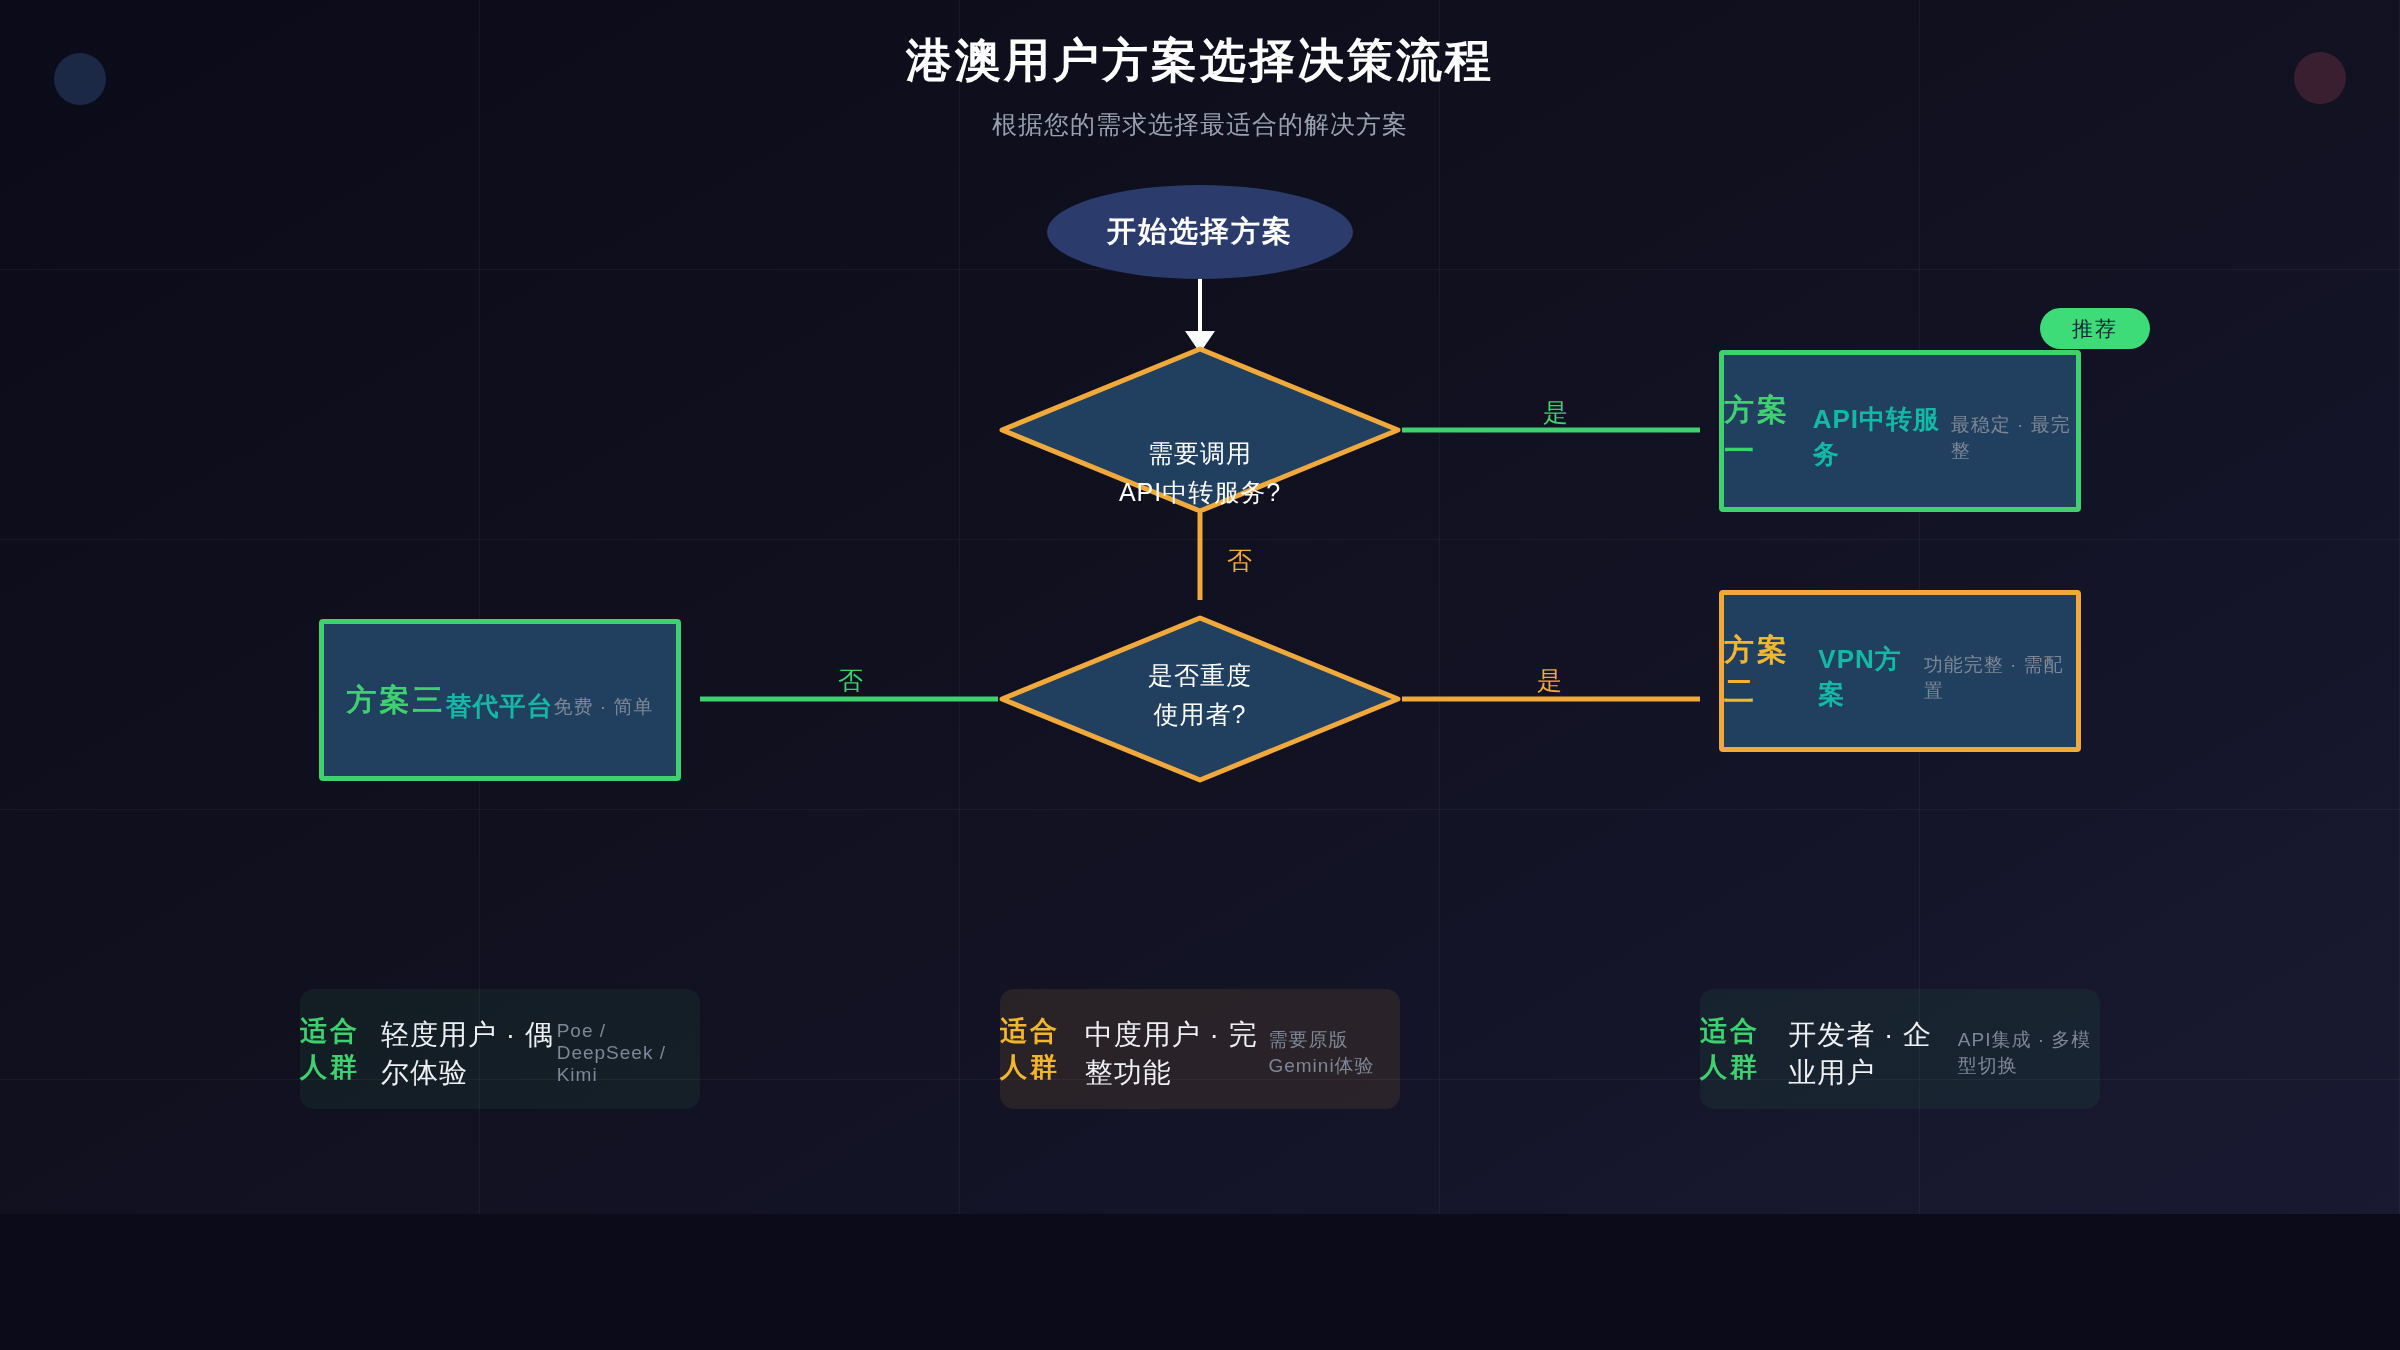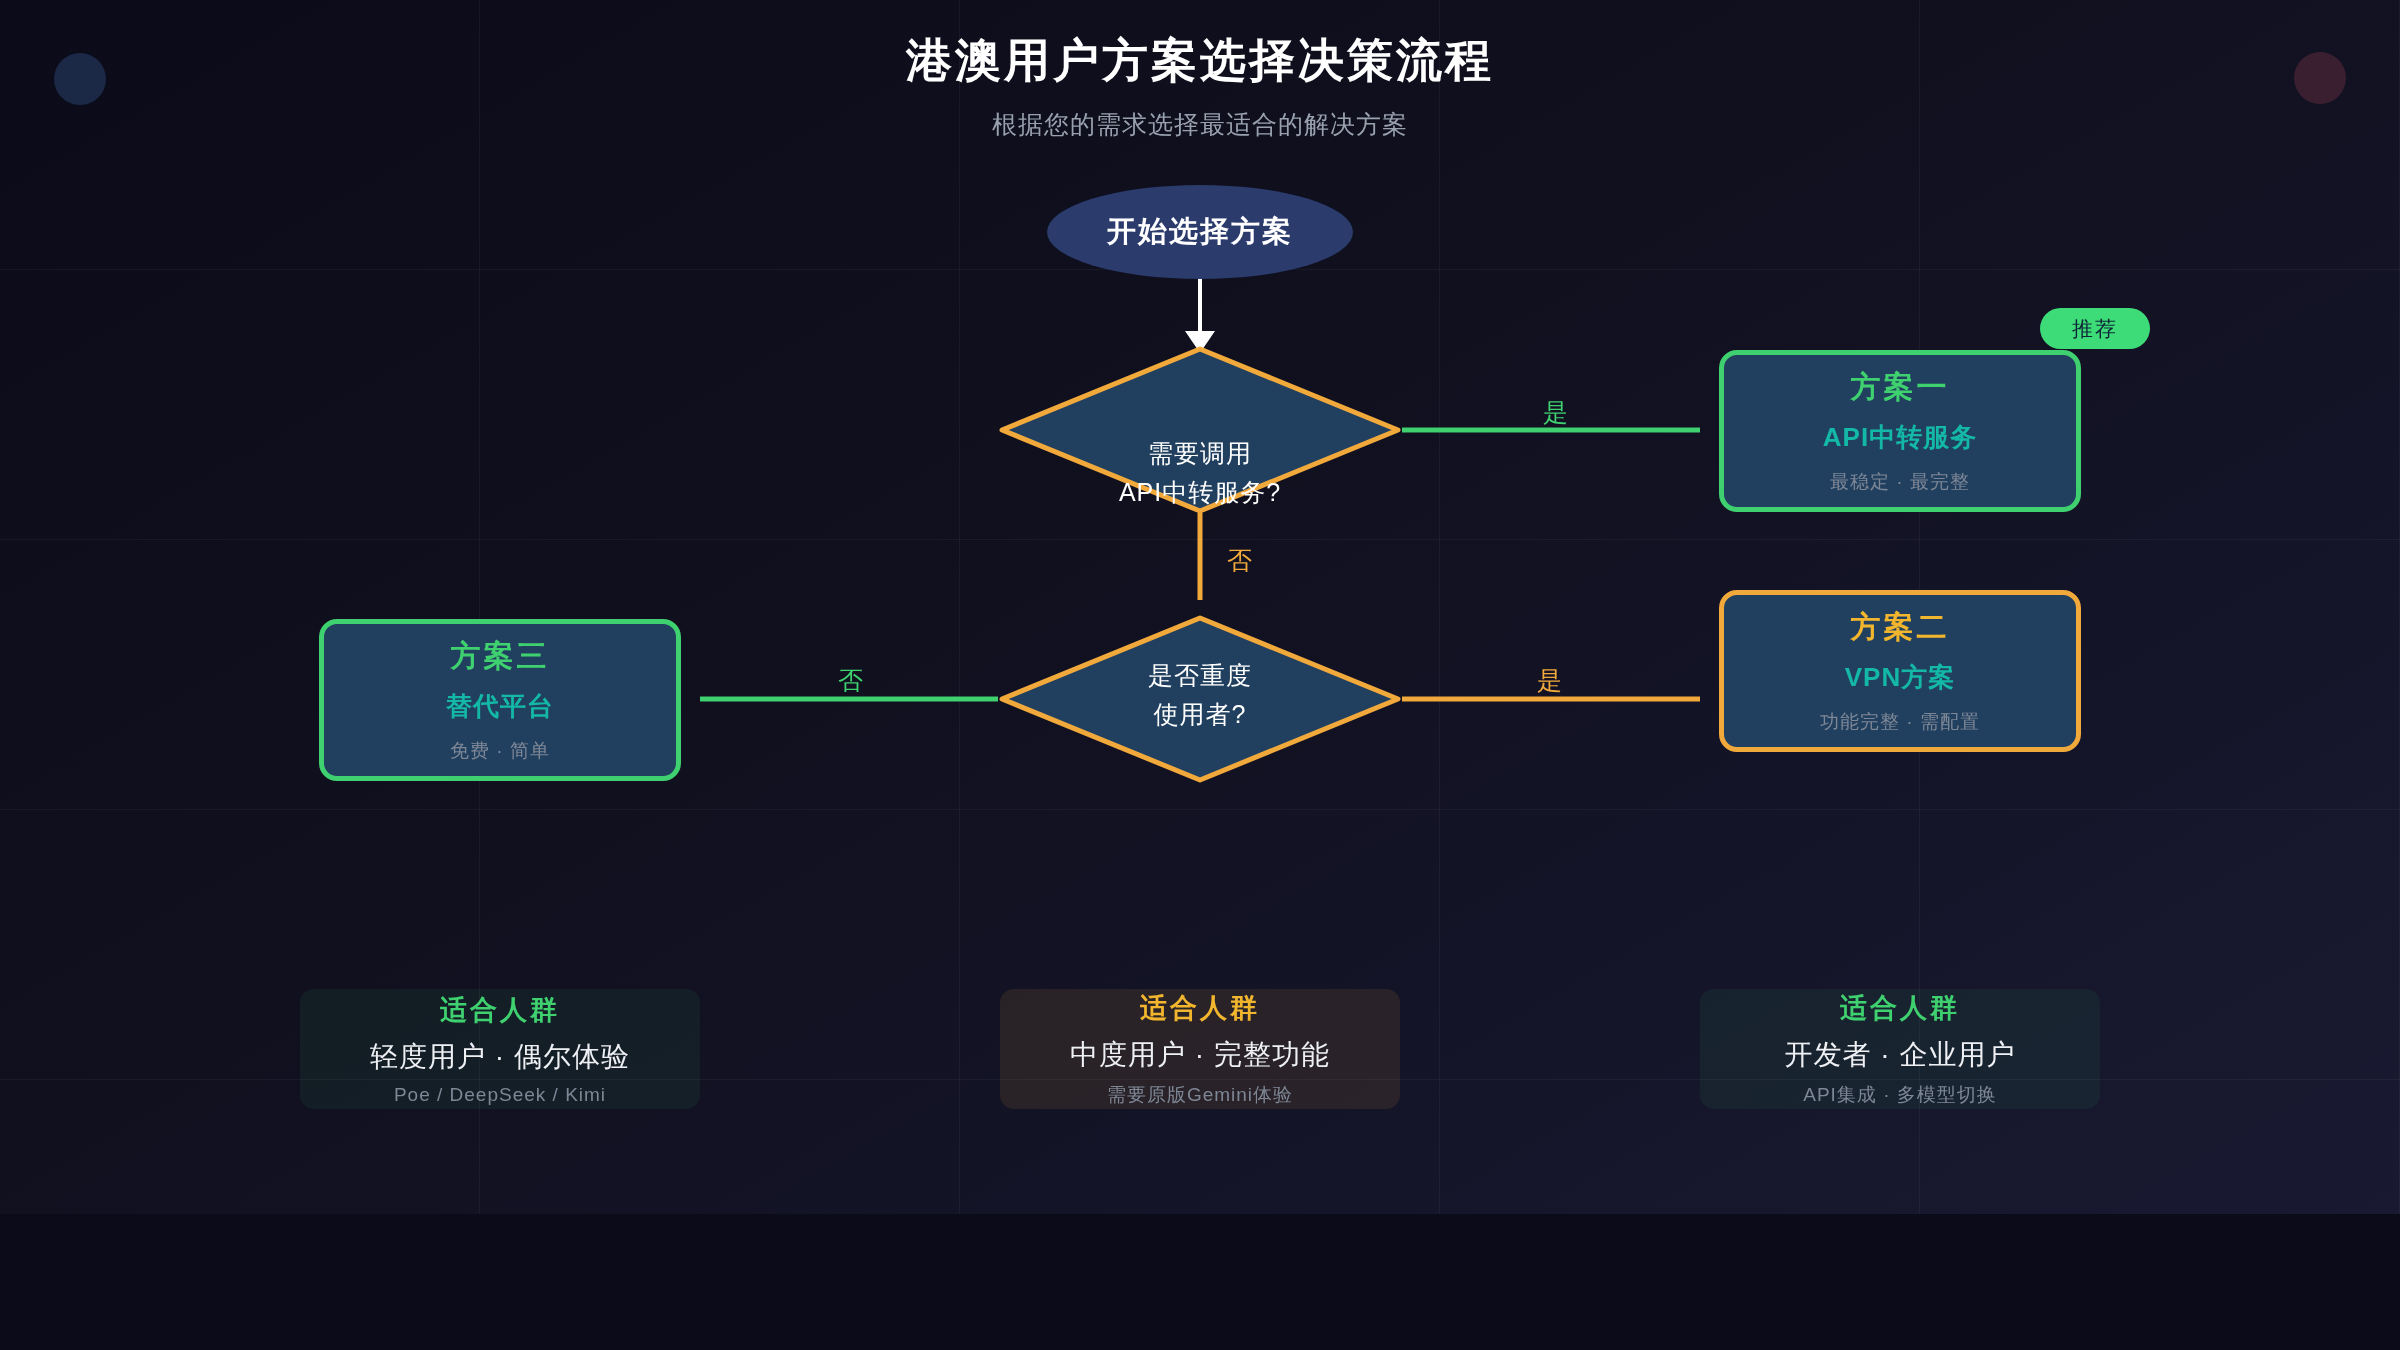--- a/index.html
+++ b/index.html
@@ -49,43 +49,43 @@
 
   .edge-label{position:absolute;font-size:25px;letter-spacing:1px;}
   .edge-label.green{color:#3fd06f;}
   .edge-label.orange{color:#f2a93b;}
   .edge-label.d1-yes{left:1543px;top:396px;}
   .edge-label.d1-no{left:1227px;top:544px;}
   .edge-label.d2-no{left:838px;top:664px;}
   .edge-label.d2-yes{left:1537px;top:664px;}
 
   .plan-card{
-    position:absolute;width:352px;height:152px;border-radius:18px;
-    background:#21405f;display:flex;flex-direction:column;
+    position:absolute;width:352px;height:152px;border-radius:4px;
+    background:#21405f;display:flex;
     align-items:center;justify-content:center;
   }
   .plan-card.p1{left:1719px;top:350px;border:5px solid #3fd06f;}
   .plan-card.p2{left:1719px;top:590px;border:5px solid #f2a93b;}
   .plan-card.p3{left:319px;top:619px;border:5px solid #3fd06f;}
   .plan-title{font-size:30px;font-weight:bold;letter-spacing:3px;}
   .plan-card.p1 .plan-title,.plan-card.p3 .plan-title{color:#3fd06f;}
   .plan-card.p2 .plan-title{color:#f2b62e;}
   .plan-name{font-size:26px;font-weight:bold;color:#14b8a6;margin-top:12px;letter-spacing:1px;}
   .plan-note{font-size:19px;color:#7e8796;margin-top:14px;letter-spacing:1px;}
 
   .badge{
     position:absolute;left:2040px;top:308px;width:110px;height:41px;
     background:#3ddc78;border-radius:21px;
     display:flex;align-items:center;justify-content:center;
     color:#0e2538;font-size:21px;font-weight:normal;letter-spacing:2px;
   }
 
   .audience-card{
     position:absolute;top:989px;width:400px;height:120px;border-radius:14px;
-    display:flex;flex-direction:column;align-items:center;justify-content:center;
+    display:flex;flex-direction:row;align-items:center;justify-content:center;
   }
   .audience-card.a1{left:300px;background:rgba(62,207,110,0.07);}
   .audience-card.a2{left:1000px;background:rgba(240,168,48,0.10);}
   .audience-card.a3{left:1700px;background:rgba(62,207,110,0.07);}
   .audience-title{font-size:27px;font-weight:bold;letter-spacing:3px;}
   .audience-card.a1 .audience-title,.audience-card.a3 .audience-title{color:#3fd06f;}
   .audience-card.a2 .audience-title{color:#f2b62e;}
   .audience-primary{font-size:28px;color:#eef0f4;margin-top:10px;letter-spacing:1px;}
   .audience-secondary{font-size:19px;color:#7e8796;margin-top:8px;letter-spacing:1px;}
 </style>

